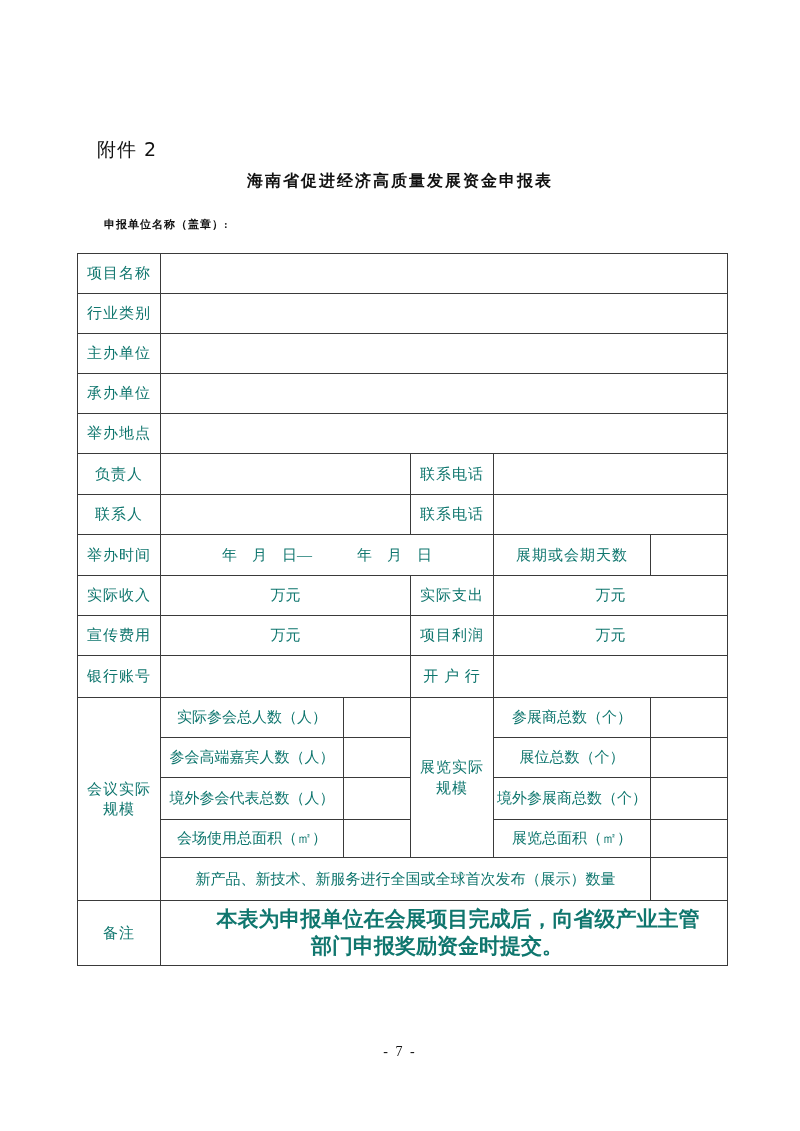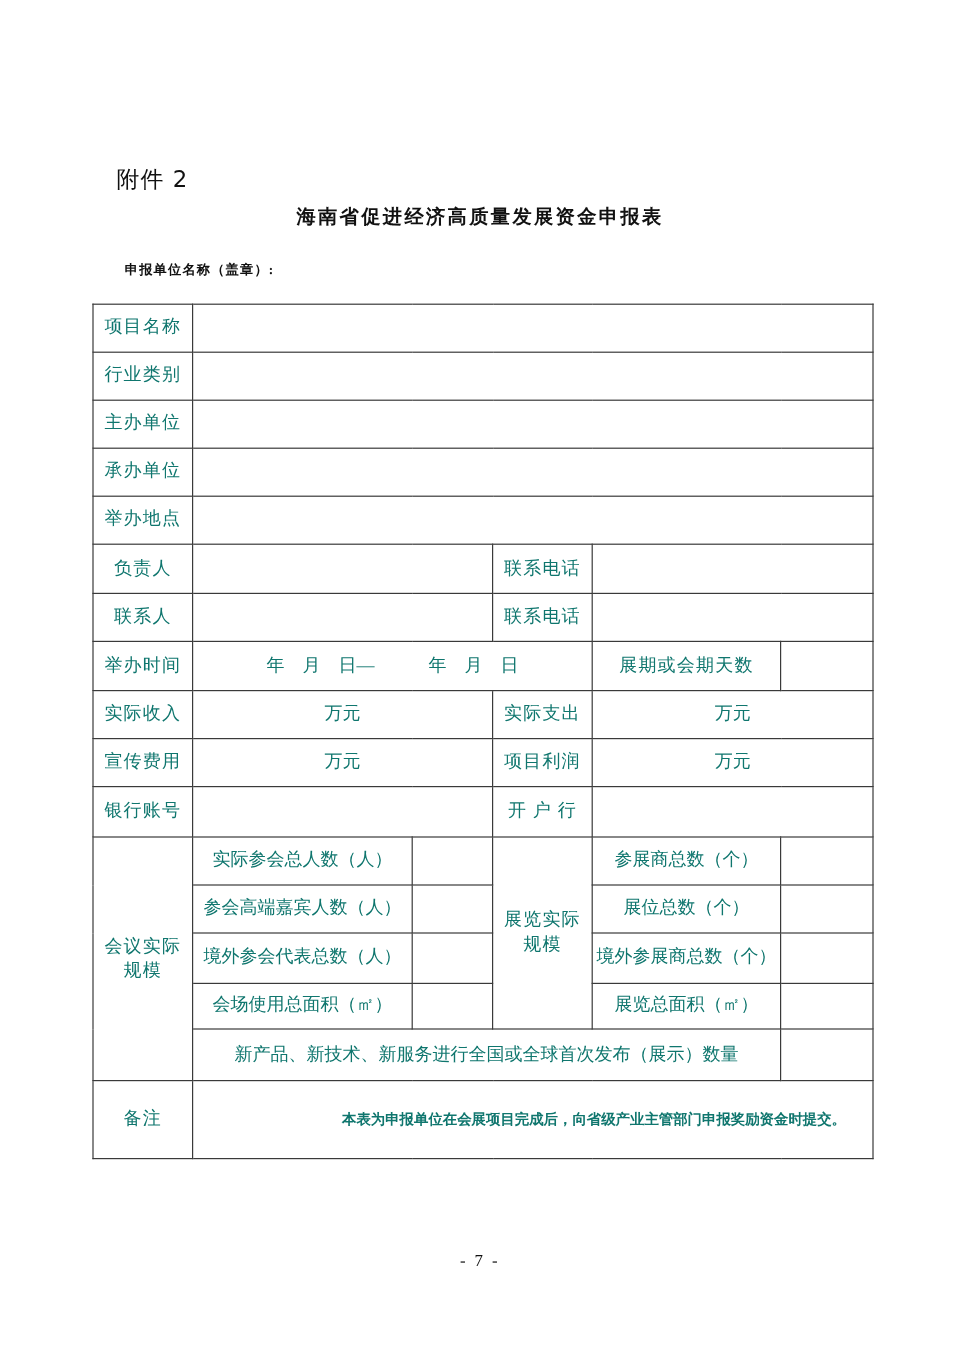--- a/index.html
+++ b/index.html
@@ -41,22 +41,22 @@
   .vhdr{display:inline-block;width:66px;letter-spacing:1px;}
   tr.h38{height:38px;}
   tr.h40{height:40px;}
   tr.h41{height:41px;}
   tr.h42{height:42px;}
   tr.h43{height:43px;}
   tr.h59{height:65px;}
   td.remark-cell{text-align:left;}
   .remark-text{
     width:536px;margin-left:8px;
-    font-weight:bold;font-size:12px;line-height:27px;
-    text-indent:2em;text-align:right;
+    font-weight:bold;font-size:21px;line-height:27px;
+    text-indent:2em;text-align:center;
   }
   .page-number{
     position:absolute;left:0;top:1044px;width:800px;
     text-align:center;font-size:14px;letter-spacing:2px;
   }
 </style>
 </head>
 <body>
 
 <div class="page">

